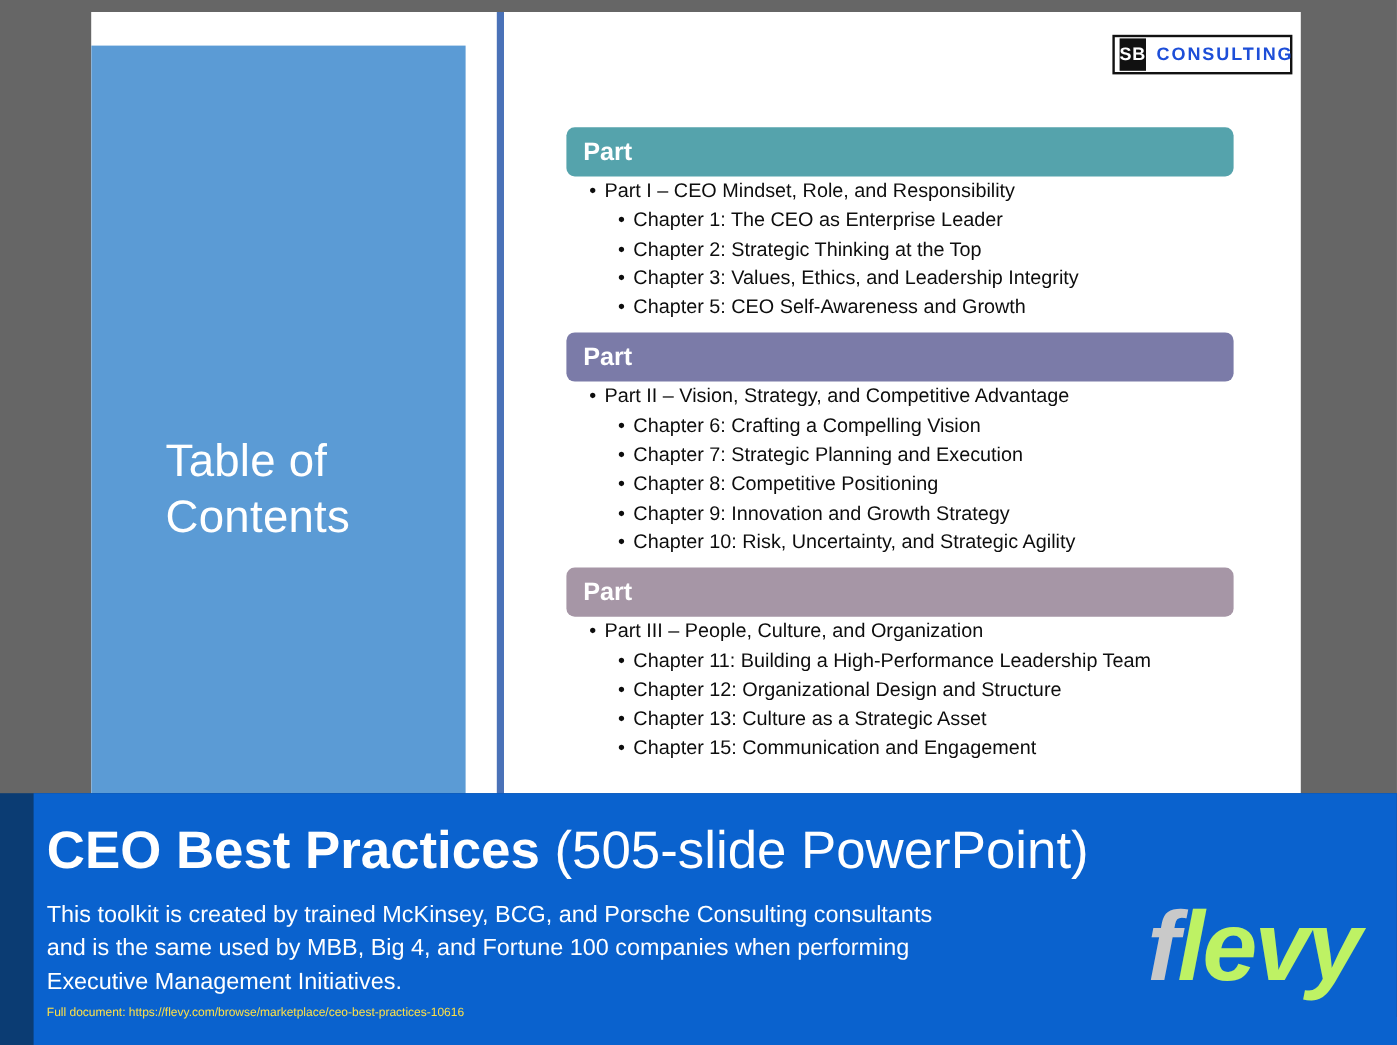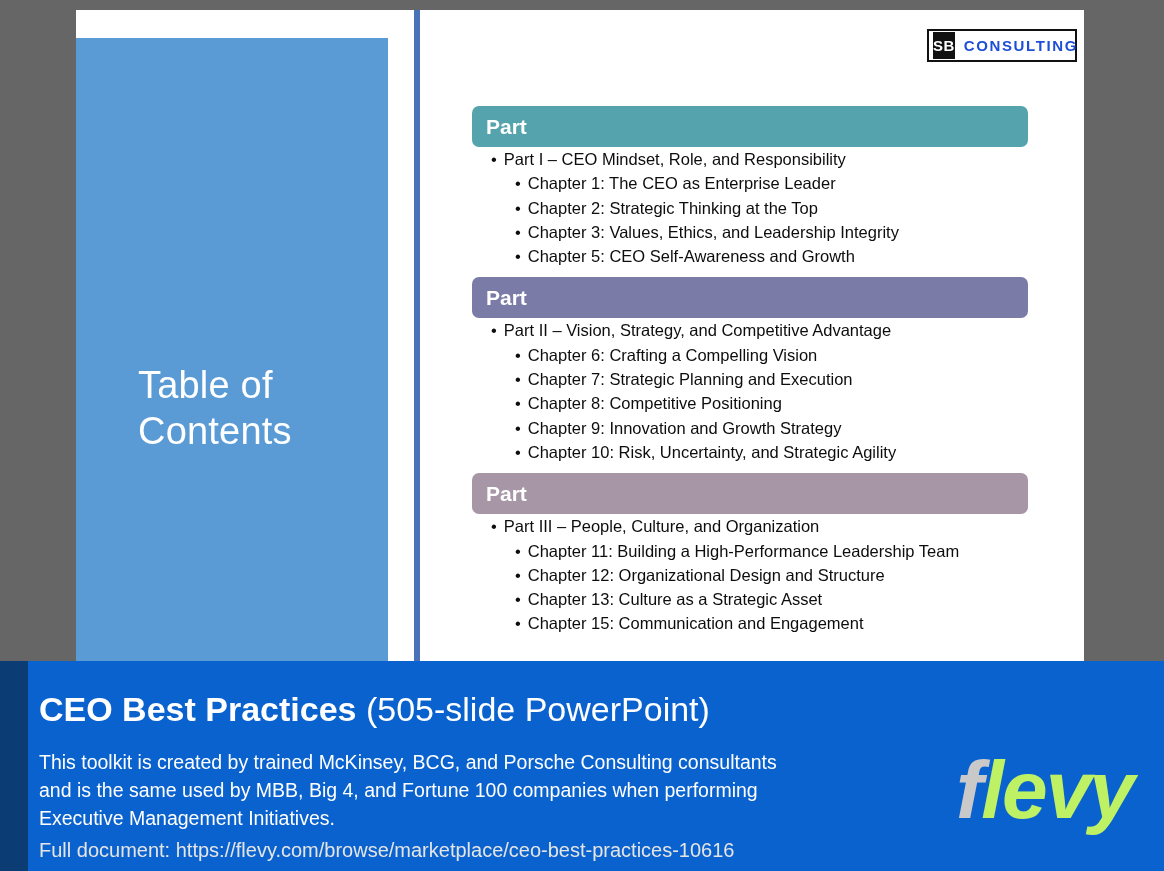--- a/index.html
+++ b/index.html
@@ -123,39 +123,39 @@
   #banner-inner {
     position: absolute;
     left: 28px; top: 0px;
     width: 1136px; height: 210px;
     background: #0A62CE;
   }
   #banner-title {
     position: absolute;
     left: 11px; top: 28px;
     color: #ffffff;
-    font-size: 34px;
+    font-size: 44px;
     line-height: 40px;
     white-space: nowrap;
   }
   #banner-title .strong { font-weight: bold; }
   #banner-title .light { font-weight: 400; }
   #banner-body {
     position: absolute;
     left: 11px; top: 87px;
     width: 770px;
     color: #ffffff;
     font-size: 19.5px;
     line-height: 28px;
   }
   #banner-link {
     position: absolute;
     left: 11px; top: 178px;
-    color: #e5e5e5;
-    font-size: 20px;
+    color: #fde047;
+    font-size: 10px;
     white-space: nowrap;
   }
   #flevy-logo {
     position: absolute;
     left: 928px; top: 88px;
     font-size: 82px;
     font-weight: bold;
     font-style: italic;
     letter-spacing: -2px;
     line-height: 82px;

